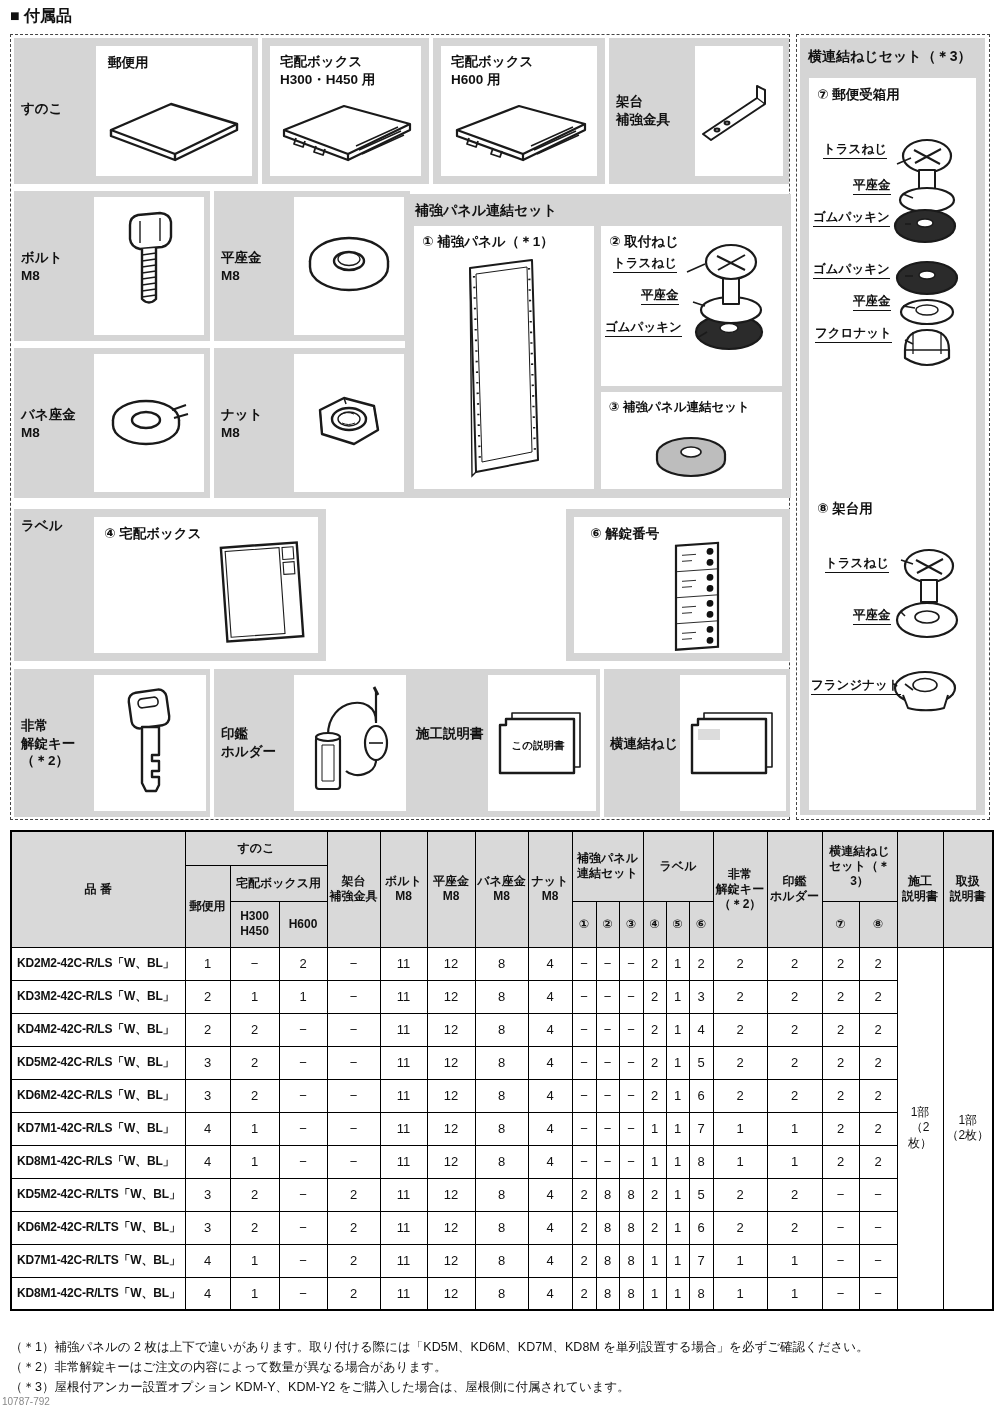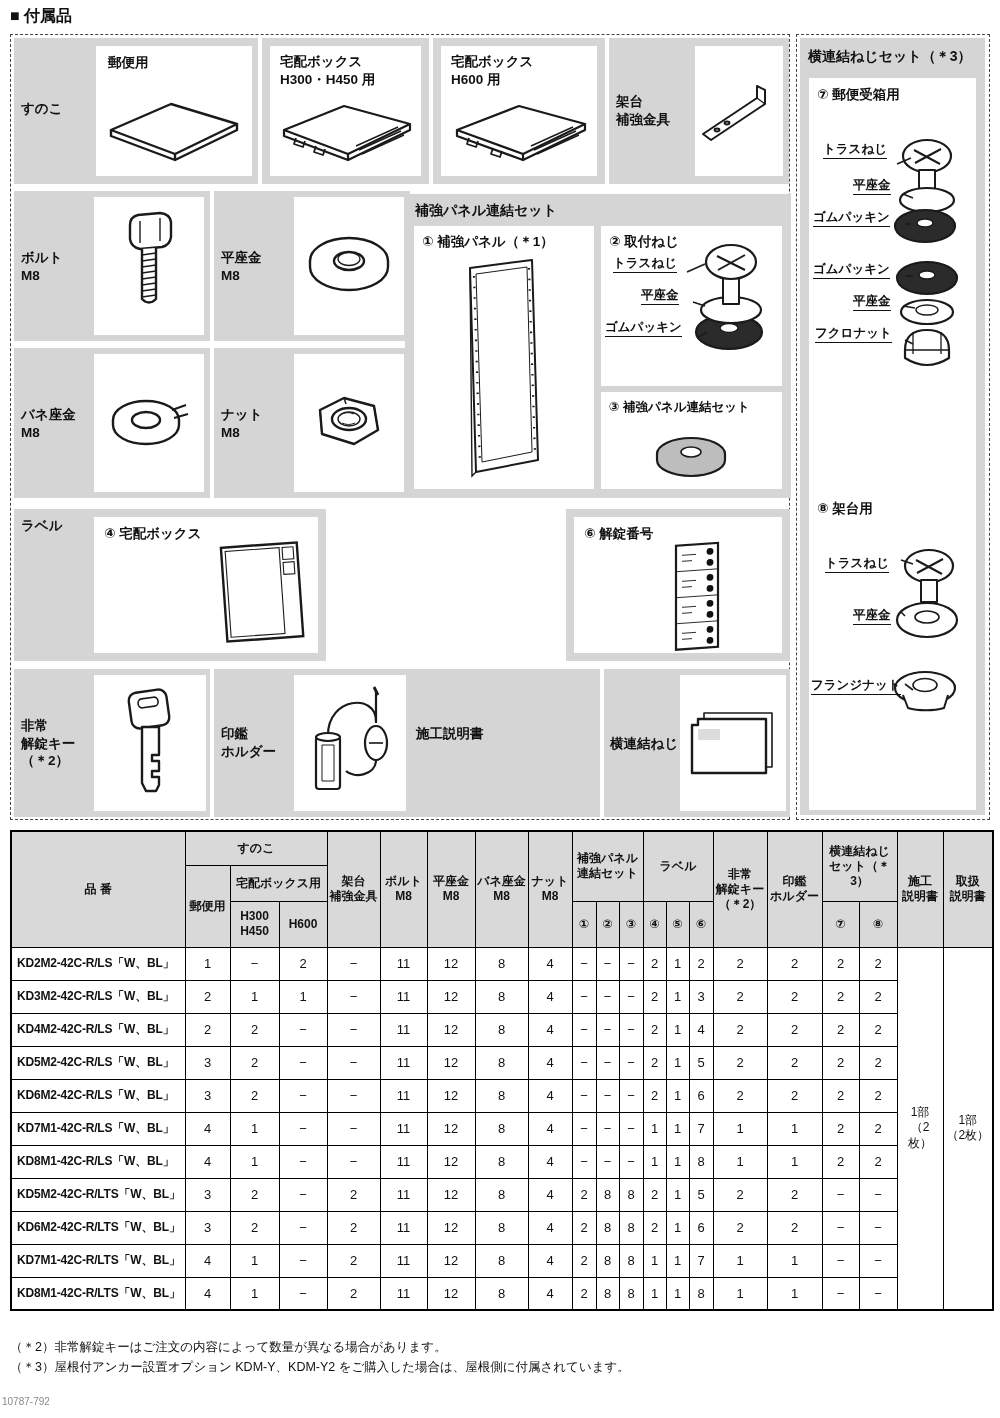--- a/index.html
+++ b/index.html
@@ -219,21 +219,21 @@
           <rect x="73" y="14" width="11" height="12" stroke-width="1.1"></rect>
           <rect x="73" y="29" width="11" height="12" stroke-width="1.1"></rect>
         </g>
       </svg>
     </div>
   </div>
 
 
   <div class="tile" style="left:555px;top:474px;width:224px;height:152px;">
     <div class="wbox" style="left:8px;top:8px;width:208px;height:136px;">
-      <div class="cap" style="left:10px;top:8px;">⑥ 解錠番号</div>
+      <div class="cap" style="left:16px;top:8px;">⑥ 解錠番号</div>
       <svg class="ill" style="left:84px;top:16px;" width="80" height="120" viewBox="0 0 80 120">
         <g fill="#fff" stroke="#1a1a1a" transform="skewY(-4) translate(0,6)">
           <rect x="18" y="8" width="42" height="104" stroke-width="2.2"></rect>
           <g stroke-width="0.9" fill="none">
             <path d="M18,34 H60 M18,60 H60 M18,86 H60"></path>
             <path d="M24,18 h14 M24,24 h10 M24,44 h14 M24,50 h10 M24,70 h14 M24,76 h10 M24,96 h14 M24,102 h10"></path>
           </g>
           <g fill="#111" stroke="none">
             <circle cx="52" cy="16" r="3.4"></circle>
               <circle cx="52" cy="27" r="3.4"></circle>
@@ -279,20 +279,29 @@
           <ellipse cx="82" cy="64" rx="11" ry="17"></ellipse>
           <path d="M75,64 h14" fill="none" stroke-width="1.6"></path>
           <path d="M82,81 C82,96 60,100 52,92" fill="none"></path>
         </g>
       </svg>
     </div>
   </div>
 
   <div class="tile" style="left:399px;top:634px;width:190px;height:148px;">
     <div class="tlabel" style="left:6px;top:56px;">施工説明書</div>
+    <div class="wbox" style="left:78px;top:6px;width:108px;height:136px;">
+      <svg class="ill" style="left:0px;top:0px;" width="108" height="136" viewBox="0 0 108 136">
+        <g fill="#fff" stroke="#1a1a1a" stroke-linejoin="round">
+          <path d="M24,38 H92 V92 H18 V44 H24 Z" stroke-width="1.6"></path>
+          <path d="M18,44 H86 V98 H12 V50 H18 Z" stroke-width="2.4"></path>
+        </g>
+      </svg>
+      <span class="abs" style="left:14px;top:64px;width:72px;text-align:center;font-size:10.5px;font-weight:bold;">この説明書</span>
+    </div>
   </div>
 
   <div class="tile" style="left:593px;top:634px;width:186px;height:148px;">
     <div class="tlabel" style="left:6px;top:66px;">横連結ねじ</div>
     <div class="wbox" style="left:76px;top:6px;width:106px;height:136px;">
       <svg class="ill" style="left:0px;top:0px;" width="106" height="136" viewBox="0 0 106 136">
         <g fill="#fff" stroke="#1a1a1a" stroke-linejoin="round">
           <path d="M24,38 H92 V92 H18 V44 H24 Z" stroke-width="1.6"></path>
           <path d="M18,44 H86 V98 H12 V50 H18 Z" stroke-width="2.4"></path>
           <rect x="18" y="54" width="22" height="11" fill="#dcdcdc" stroke="none"></rect>
@@ -661,17 +670,18 @@
           <td>1</td>
           <td>1</td>
           <td>−</td>
           <td>−</td>
         </tr>
       </tbody>
   </table>
 </div>
 
 <div id="footnotes">
+  <div class="fnote">（＊1）補強パネルの 2 枚は上下で違いがあります。取り付ける際には「KD5M、KD6M、KD7M、KD8M を単列設置する場合」を必ずご確認ください。</div>
   <div class="fnote">（＊2）非常解錠キーはご注文の内容によって数量が異なる場合があります。</div>
   <div class="fnote">（＊3）屋根付アンカー設置オプション KDM-Y、KDM-Y2 をご購入した場合は、屋根側に付属されています。</div>
 </div>
 
 <div id="doc-number">10787-792</div>
 
 </body></html>

